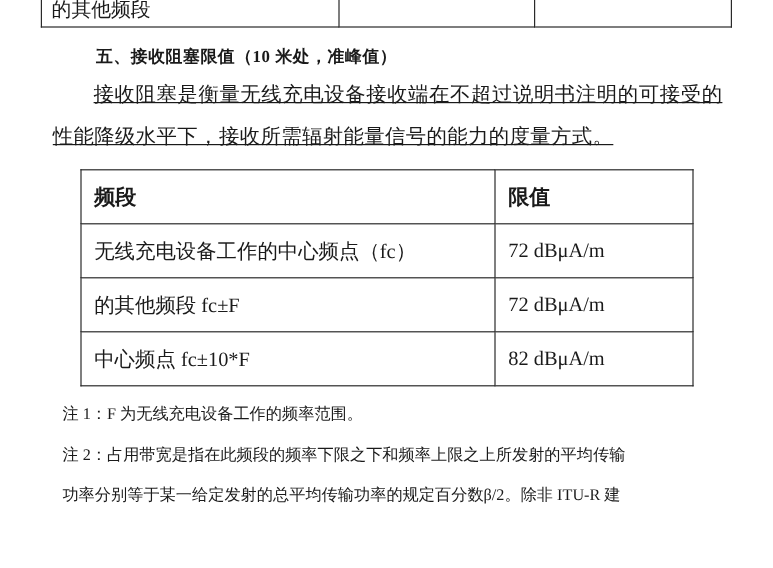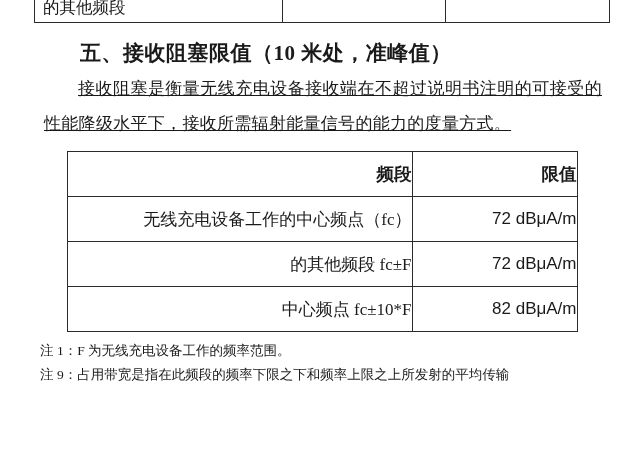--- a/index.html
+++ b/index.html
@@ -36,21 +36,21 @@
     font-size: 16.5px;
     padding: 0 8px;
     vertical-align: middle;
   }
   .top-table td.c1 { width: 44%; text-align: left; }
   .top-table td.c2 { width: 28%; }
   .top-table td.c3 { width: 28%; }
 
   
   .section-heading {
-    font-size: 21px;
+    font-size: 14px;
     font-weight: bold;
     letter-spacing: 0.5px;
     margin: 16px 0 4px 0;
     padding-left: 46px;
   }
 
   
   .body-par {
     font-size: 17px;
     line-height: 35px;
@@ -67,44 +67,44 @@
     border-collapse: collapse;
     table-layout: fixed;
     width: 510px;
     margin: 10px auto 0 auto;
   }
   .data-table td, .data-table th {
     border: 1px solid #2b2b2b;
     height: 44px;
     font-size: 17px;
     font-weight: normal;
-    text-align: right;
+    text-align: left;
     vertical-align: middle;
-    padding: 0 0;
+    padding: 0 11px;
   }
   .data-table .col-band { width: 345px; }
   .data-table .col-limit { width: 165px; }
   .data-table thead td {
     font-weight: bold;
     font-size: 17.5px;
   }
   .val {
-    font-family: Liberation Sans, sans-serif;
+    font-family: Liberation Serif, serif;
     margin-top: 28px;
   }
 
   
   .notes {
     margin: 8px 4px 0 6px;
     font-size: 13.5px;
     line-height: 22px;
     text-align: justify;
     text-justify: inter-ideograph;
   }
-  .note-line { margin: 0; }
+  .note-line { margin: 12px; }
   .note-block { margin-top: 2px; }
 </style>
 </head>
 <body>
 
 <div class="page">
 
   <table class="top-table">
     <tbody>
       <tr>
@@ -142,17 +142,18 @@
       <tr>
         <td>中心频点 fc±10*F</td>
         <td class="val">82 dBμA/m</td>
       </tr>
     </tbody>
   </table>
 
   <div class="notes">
     <p class="note-line">注 1：F 为无线充电设备工作的频率范围。</p>
     <div class="note-block">
-      <p class="note-line">注 9：占用带宽是指在此频段的频率下限之下和频率上限之上所发射的平均传输</p>
+      <p class="note-line">注 2：占用带宽是指在此频段的频率下限之下和频率上限之上所发射的平均传输</p>
+      <p class="note-line">功率分别等于某一给定发射的总平均传输功率的规定百分数β/2。除非 ITU-R 建</p>
     </div>
   </div>
 
 </div>
 
 </body></html>

